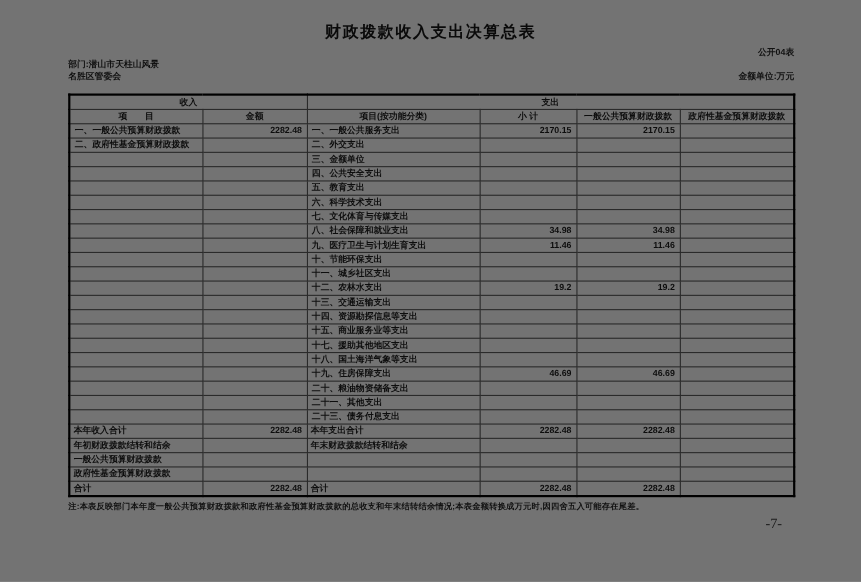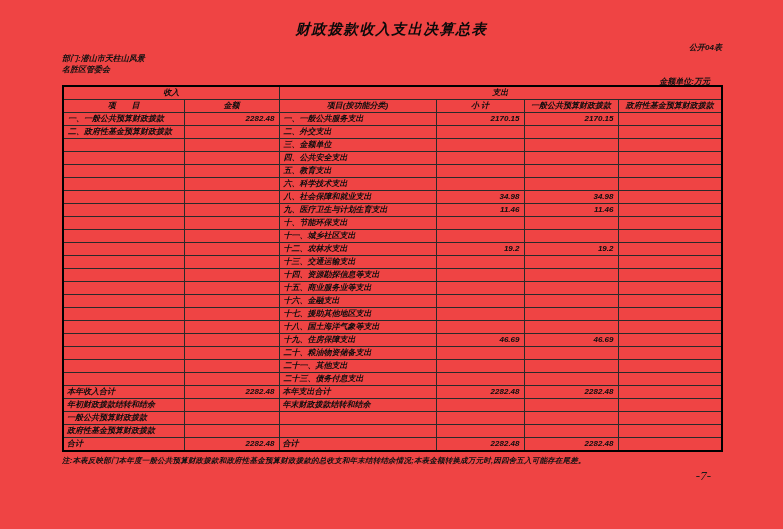--- a/index.html
+++ b/index.html
@@ -1,22 +1,22 @@
 <!DOCTYPE html>
 <html><head>
 <meta charset="utf-8">
 <style>
   html,body{margin:0;padding:0;background:#ffffff;}
   body{width:783px;height:529px;overflow:hidden;font-family:"Liberation Sans",sans-serif;color:#111;}
-  .page{position:relative;width:783px;height:529px;background:#ef4444;font-style:italic;}
+  .page{position:relative;width:783px;height:529px;background:#737373;}
   .title{position:absolute;top:20px;left:0;width:100%;text-align:center;font-size:14.5px;font-weight:bold;letter-spacing:1.5px;color:#0a0a0a;}
   .table-code{position:absolute;top:42px;right:61px;font-size:8px;font-weight:bold;}
   .dept{position:absolute;top:53px;left:62px;font-size:8px;font-weight:bold;line-height:11px;}
   .year{position:absolute;top:64px;left:0;width:100%;text-align:center;font-size:8px;font-weight:bold;}
-  .unit{position:absolute;top:64px;right:73px;font-size:8px;font-weight:bold;margin-top:12px;}
+  .unit{position:absolute;top:64px;right:61px;font-size:8px;font-weight:bold;}
   .table-wrap{position:absolute;top:85px;left:62px;width:659px;}
   table{width:659px;border-collapse:collapse;table-layout:fixed;border:2px solid #000;}
   td{border:1px solid #2a2a2a;font-size:8px;font-weight:bold;height:10px;line-height:10px;padding:1px 3px;overflow:hidden;white-space:nowrap;color:#0d0d0d;}
   td.hdr{text-align:center;}
   td.item{text-align:left;padding-left:4px;margin-top:32px;}
   td.item-center{text-align:left;}
   td.num{text-align:right;padding-right:4px;}
   tr.total td{border-top:1px solid #000;}
   .note{position:absolute;top:456px;left:62px;width:660px;font-size:7.5px;font-weight:bold;letter-spacing:0.2px;}
   .page-num{position:absolute;top:468px;right:72px;font-size:13px;font-family:"Liberation Serif",serif;color:#1a1a1a;}
@@ -102,20 +102,28 @@
             <td class="item"></td>
             <td class="num"></td>
             <td class="item">六、科学技术支出</td>
             <td class="num"></td>
             <td class="num"></td>
             <td class="num"></td>
           </tr>
           <tr>
             <td class="item"></td>
             <td class="num"></td>
+            <td class="item">七、文化体育与传媒支出</td>
+            <td class="num"></td>
+            <td class="num"></td>
+            <td class="num"></td>
+          </tr>
+          <tr>
+            <td class="item"></td>
+            <td class="num"></td>
             <td class="item">八、社会保障和就业支出</td>
             <td class="num">34.98</td>
             <td class="num">34.98</td>
             <td class="num"></td>
           </tr>
           <tr>
             <td class="item"></td>
             <td class="num"></td>
             <td class="item">九、医疗卫生与计划生育支出</td>
             <td class="num">11.46</td>
@@ -166,28 +174,20 @@
             <td class="item"></td>
             <td class="num"></td>
             <td class="item">十五、商业服务业等支出</td>
             <td class="num"></td>
             <td class="num"></td>
             <td class="num"></td>
           </tr>
           <tr>
             <td class="item"></td>
             <td class="num"></td>
-            <td class="item">十六、金融支出</td>
-            <td class="num"></td>
-            <td class="num"></td>
-            <td class="num"></td>
-          </tr>
-          <tr>
-            <td class="item"></td>
-            <td class="num"></td>
             <td class="item">十七、援助其他地区支出</td>
             <td class="num"></td>
             <td class="num"></td>
             <td class="num"></td>
           </tr>
           <tr>
             <td class="item"></td>
             <td class="num"></td>
             <td class="item">十八、国土海洋气象等支出</td>
             <td class="num"></td>

